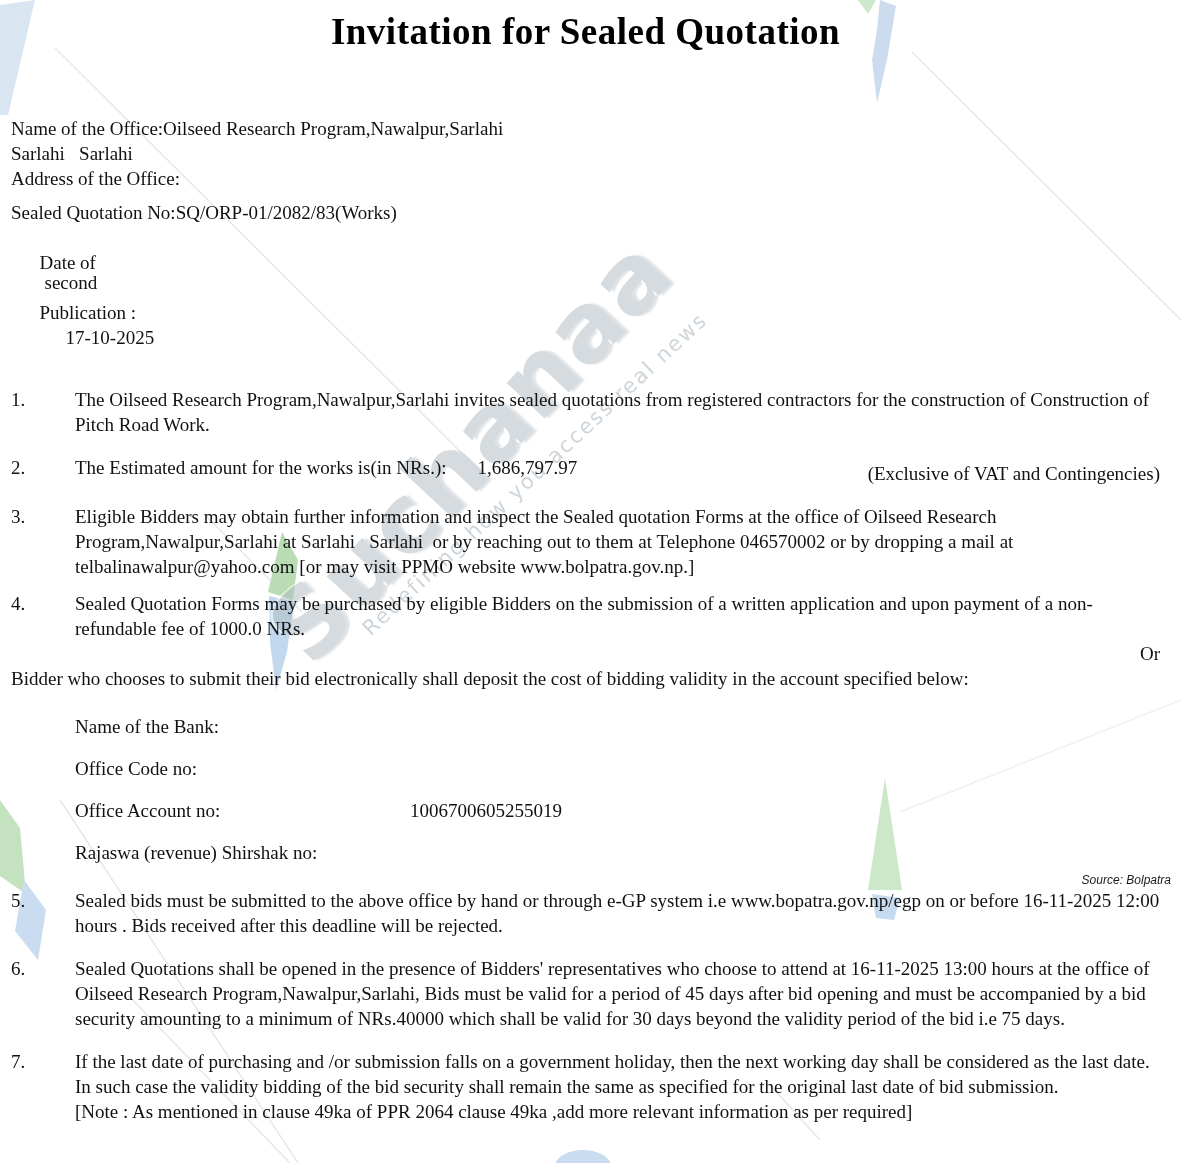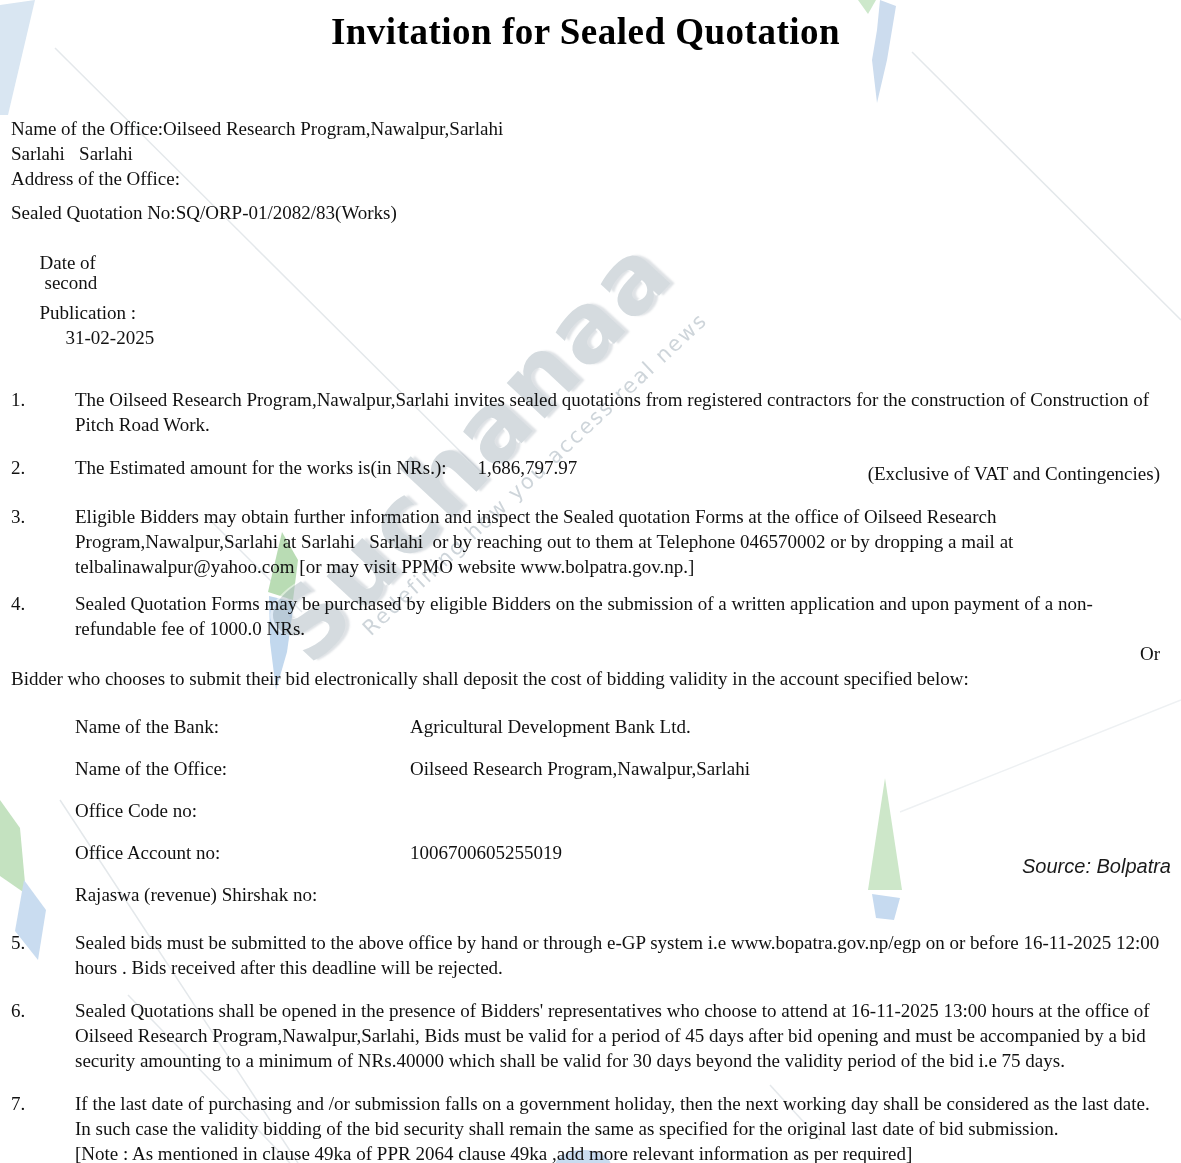--- a/index.html
+++ b/index.html
@@ -70,23 +70,23 @@
   .bidder-note{margin:28px 0 0 64px;white-space:pre-wrap;}
   .bank{margin:23px 0 0 64px;}
   .bankrow{
     display:grid;grid-template-columns:335px 1fr;
     margin-top:17px;white-space:pre-wrap;
   }
   .bankrow:first-child{margin-top:0;}
   .bottom-items{margin-top:23px;}
   .note-line{margin-top:0;}
   .source{
-    position:absolute;right:10px;bottom:16px;
+    position:absolute;right:10px;bottom:2px;
     font-family:"Liberation Sans", sans-serif;
-    font-style:italic;font-size:20px;color:#1a1a1a;
+    font-style:italic;font-size:12px;color:#1a1a1a;
   }
 </style>
 </head>
 <body>
 
 <div class="page">
 
   <div class="decor">
     <svg width="1181" height="1163" viewBox="0 0 1181 1163">
 
@@ -138,21 +138,21 @@
       <p class="line">Sarlahi   Sarlahi</p>
       <p class="line">Address of the Office:</p>
     </div>
 
     <p class="line quot-line">Sealed Quotation No:SQ/ORP-01/2082/83(Works)</p>
 
     <p class="line dateline">
       <span>Date of</span>
       <span class="raised">second</span>
       <span>Publication :</span>
-      <span class="dval">31-02-2025</span>
+      <span class="dval">17-10-2025</span>
     </p>
 
     <div class="item">
       <span class="num">1.</span>
       <p class="itxt">The Oilseed Research Program,Nawalpur,Sarlahi invites sealed quotations from registered contractors for the construction of Construction of Pitch Road Work.</p>
     </div>
 
     <div class="item gap18">
       <span class="num">2.</span>
       <p class="itxt flexrow">
@@ -172,25 +172,20 @@
       <p class="itxt">Sealed Quotation Forms may be purchased by eligible Bidders on the submission of a written application and upon payment of a non-refundable fee of 1000.0 NRs.</p>
     </div>
 
     <p class="line or-line">Or</p>
 
     <p class="line bidder-note">Bidder who chooses to submit their bid electronically shall deposit the cost of bidding validity in the account specified below:</p>
 
     <div class="bank">
       <div class="bankrow">
         <span>Name of the Bank:</span>
-        <span>Agricultural Development Bank Ltd.</span>
-      </div>
-      <div class="bankrow">
-        <span>Name of the Office:</span>
-        <span>Oilseed Research Program,Nawalpur,Sarlahi</span>
       </div>
       <div class="bankrow">
         <span>Office Code no:</span>
         <span></span>
       </div>
       <div class="bankrow">
         <span>Office Account no:</span>
         <span>1006700605255019</span>
       </div>
       <div class="bankrow">

